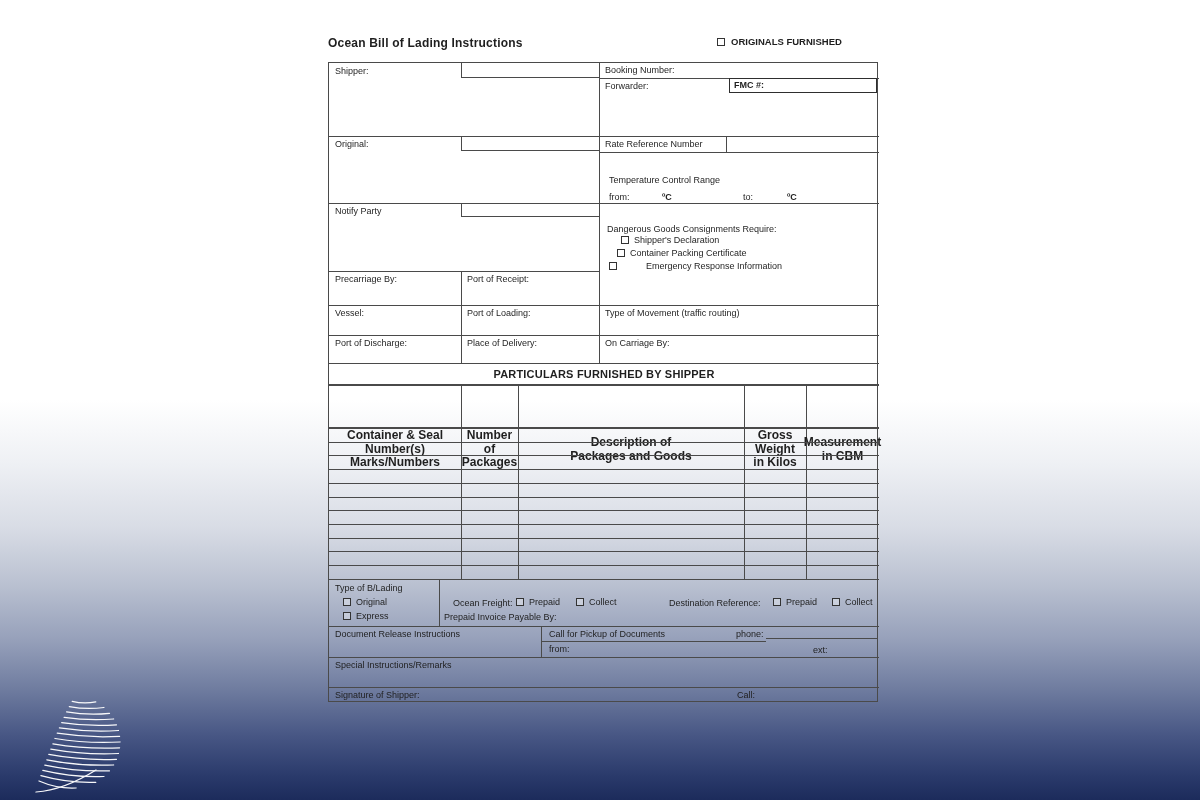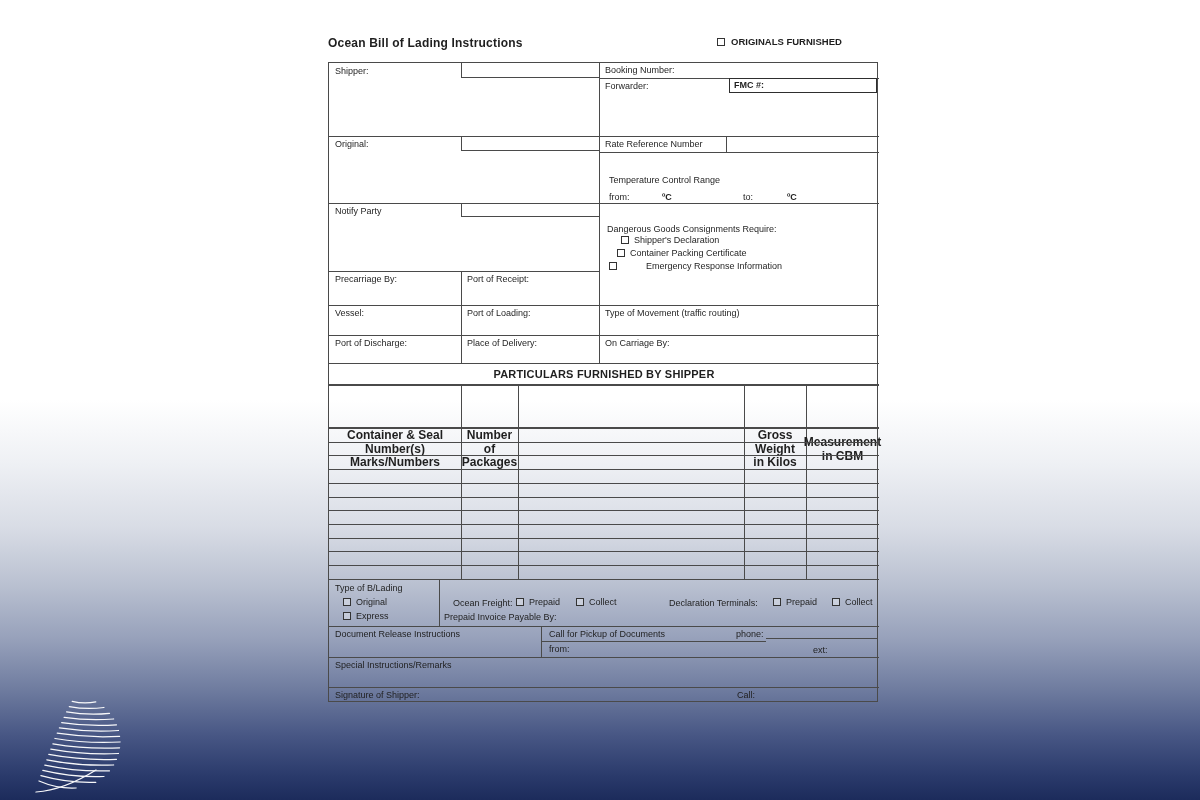--- a/index.html
+++ b/index.html
@@ -131,20 +131,22 @@
 
   <div class="banner">PARTICULARS FURNISHED BY SHIPPER</div>
   <div class="vl" style="left:132px;top:323px;height:194px"></div>
   <div class="vl" style="left:189px;top:323px;height:194px"></div>
   <div class="vl" style="left:415px;top:323px;height:194px"></div>
   <div class="vl" style="left:477px;top:323px;height:194px"></div>
   <div class="colhead" style="left:0;width:132px">Container &amp; Seal Number(s)
 Marks/Numbers</div>
   <div class="colhead" style="left:132px;width:57px">Number of
 Packages</div>
+  <div class="colhead" style="left:189px;width:226px">Description of
+Packages and Goods</div>
   <div class="colhead" style="left:415px;width:62px">Gross
 Weight
 in Kilos</div>
   <div class="colhead" style="left:477px;width:73px">Measurement
 in CBM</div>
   <div class="hdr-bottom"></div>
   <div class="tbody" id="table-body">
       <div class="trow" style="height: 13.7273px;">
         <div style="width: 132px;"></div>
         <div style="width: 57px;"></div>
@@ -238,21 +240,21 @@
     </div>
   <div class="lbl" style="left:124px;top:535px">Ocean Freight:</div>
   <div class="cbrow" style="left:187px;top:534px">
     <span class="cb"></span>
     <span>Prepaid</span>
   </div>
   <div class="cbrow" style="left:247px;top:534px">
     <span class="cb"></span>
     <span>Collect</span>
   </div>
-  <div class="lbl" style="left:340px;top:535px">Declaration Terminals:</div>
+  <div class="lbl" style="left:340px;top:535px">Destination Reference:</div>
   <div class="cbrow" style="left:444px;top:534px">
     <span class="cb"></span>
     <span>Prepaid</span>
   </div>
   <div class="cbrow" style="left:503px;top:534px">
     <span class="cb"></span>
     <span>Collect</span>
   </div>
   <div class="lbl" style="left:115px;top:549px">Prepaid Invoice Payable By:</div>
   <div class="hl" style="left:0;top:563px;width:550px"></div>

